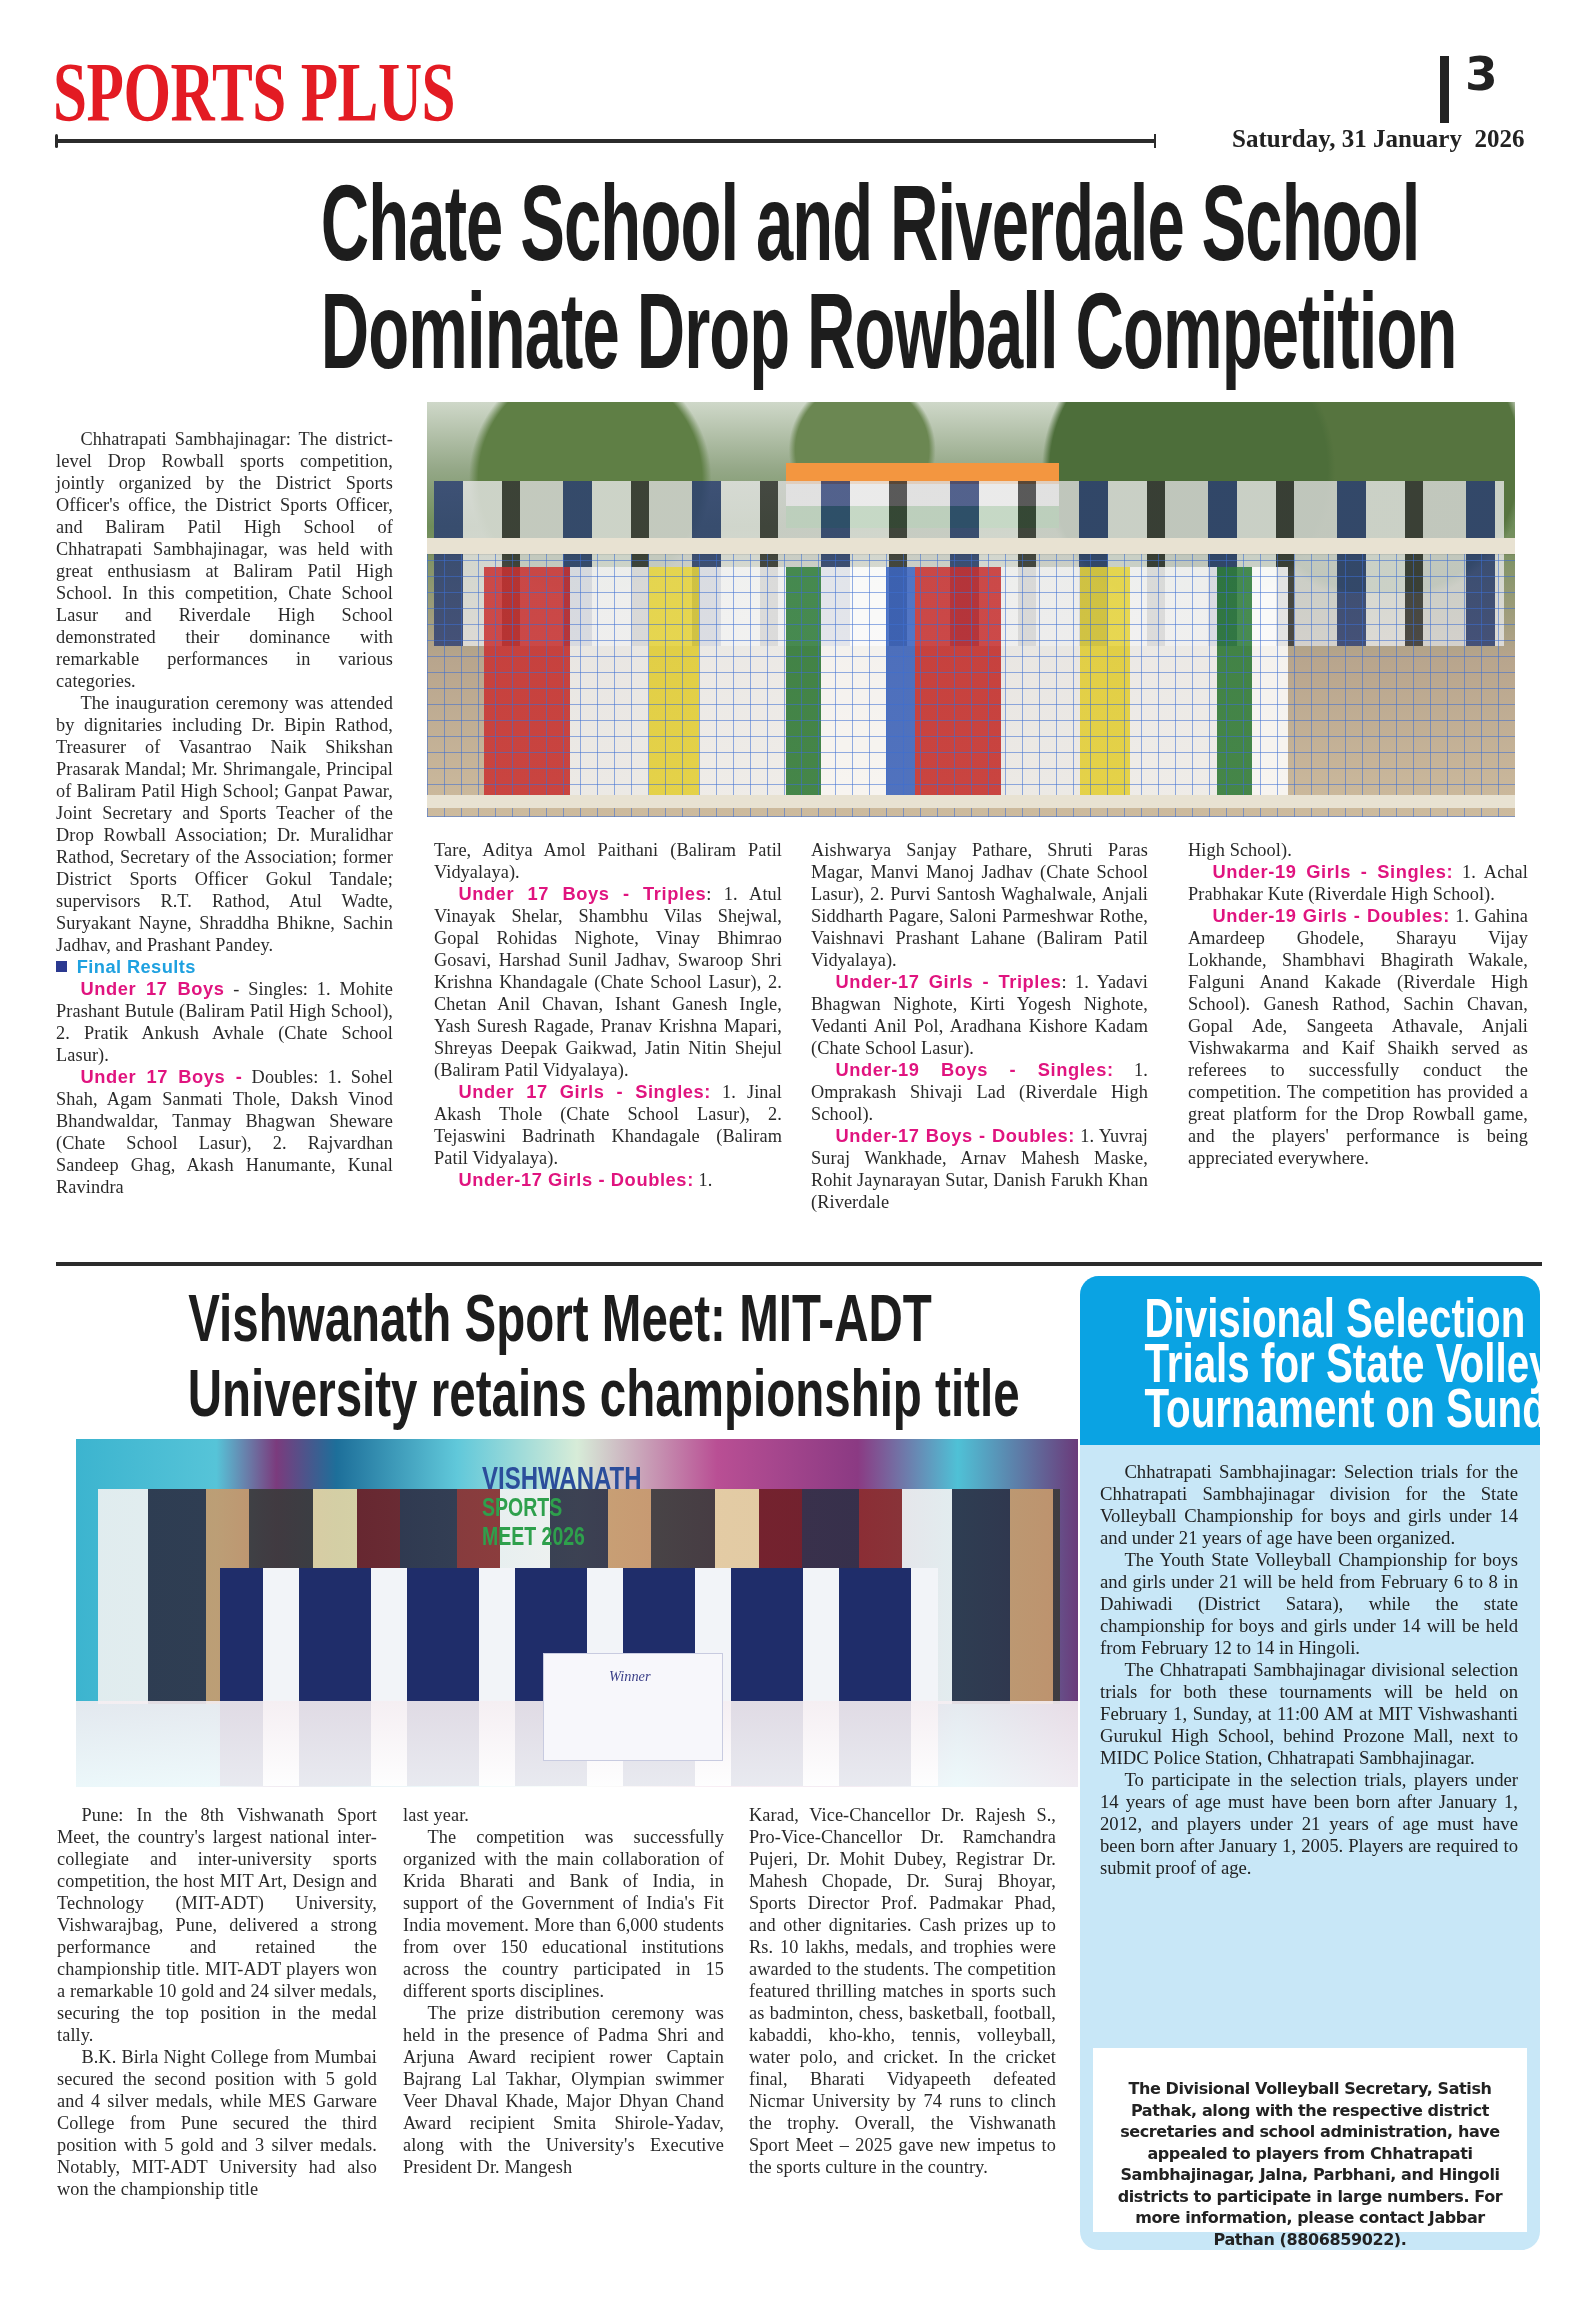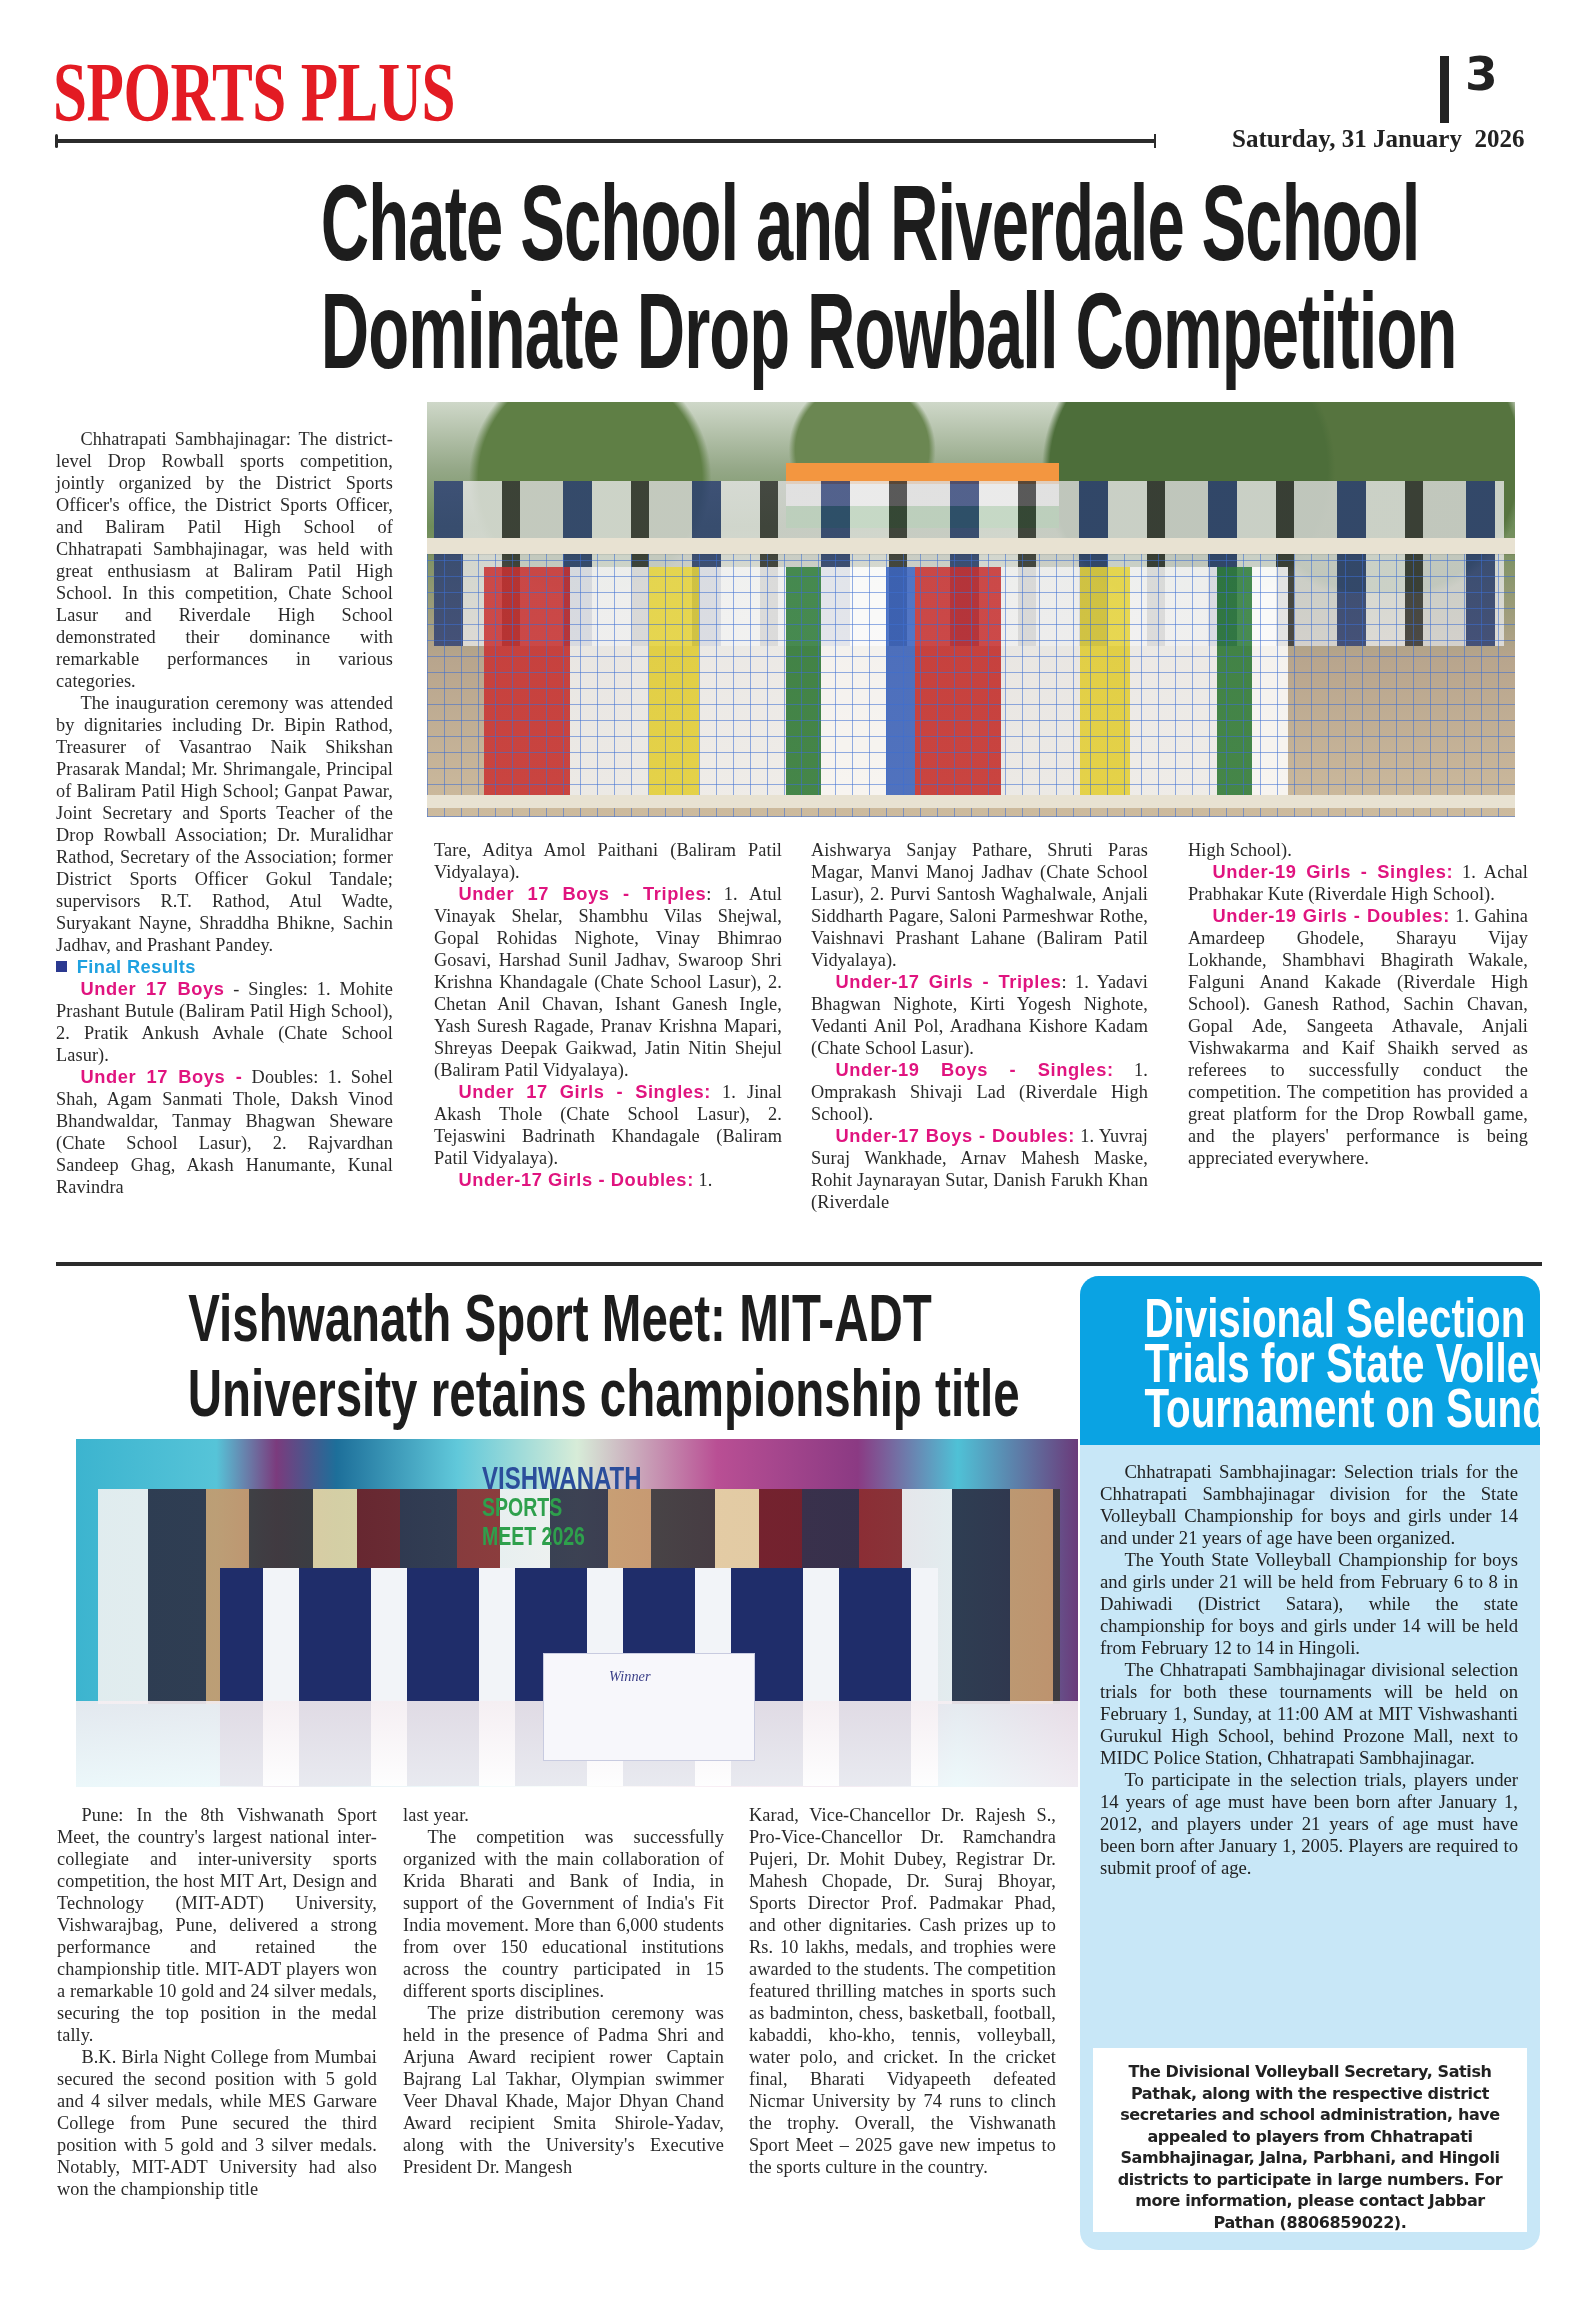--- a/index.html
+++ b/index.html
@@ -91,39 +91,39 @@
     left: 76px; top: 1439px; width: 1002px; height: 348px;
     background: linear-gradient(90deg, #3cb4cf 0%, #56c4d8 14%, #7b3b7d 20%, #1d6f9a 26%, #60c8da 38%, #d7ecd8 50%, #b94f94 64%, #8b3a83 78%, #4fc1d6 88%, #6b3a7a 100%);
   }
   .photo-vishwanath .banner-text { position: absolute; left: 406px; top: 25px; font-family: "Liberation Sans", sans-serif; font-weight: bold; color: #2b4d9b; font-size: 32px; line-height: 29px; transform: scaleX(0.75); transform-origin: left top; }
   .photo-vishwanath .banner-text .sub { color: #2ea04c; font-size: 26px; }
   .photo-vishwanath .dignitaries { position: absolute; left: 21.5px; top: 50px; width: 962px; height: 215px;
     background: repeating-linear-gradient(90deg, #f2f2f2 0 50px, #2b2f44 50px 108px, #c79a6b 108px 151px, #3a3a3a 151px 215px, #e8d9a6 215px 259px, #6e1e24 259px 302px, #2e2f45 302px 359px, #8b2c2c 359px 402px); opacity: 0.9; }
   .photo-vishwanath .students { position: absolute; left: 144px; top: 129px; width: 718px; height: 218px;
     background: repeating-linear-gradient(90deg, #1f2d6a 0 43px, #f2f4f8 43px 79px, #1f2d6a 79px 108px); }
   .photo-vishwanath .stage { position: absolute; left: 0; bottom: 0; width: 100%; height: 86px; background: linear-gradient(180deg, #f5eef2 0, #ffffff 100%); opacity: 0.9; }
-  .photo-vishwanath .cheque { position: absolute; left: 467px; top: 214px; width: 212px; height: 108px; background: #f7f7fb; border: 1.4px solid #c8cbe0; }
+  .photo-vishwanath .cheque { position: absolute; left: 467px; top: 214px; width: 180px; height: 108px; background: #f7f7fb; border: 1.4px solid #c8cbe0; }
   .photo-vishwanath .cheque span { position: absolute; left: 65px; top: 14.4px; font-family: "Liberation Serif", serif; font-style: italic; color: #3a3f88; font-size: 14.4px; }
 
   
   .divider { position: absolute; height: 3.6px; background: #2b2b2b; }
   .divider-main { left: 56px; top: 1262px; width: 1486px; }
 
   
   .sidebox { position: absolute; left: 1080px; top: 1276px; width: 460px; height: 974px;
     background: #c8e7f7; border-radius: 18.7px; overflow: hidden; }
   .sidebox-head { position: absolute; left: 0; top: 0; width: 100%; height: 169px; background: #0aa3e3; }
   .sidebox-title { position: absolute; left: 0; top: 18.7px; width: 100%; text-align: center;
     font-family: "Liberation Sans", sans-serif; font-weight: bold; color: #fff; font-size: 56px; line-height: 45px; }
   .sidebox-title .line { display: block; transform: scaleX(0.72); transform-origin: center top; white-space: nowrap; }
   .sidebox-body { position: absolute; left: 20px; top: 185px; width: 418px; font-size: 18.7px; line-height: 22px; color: #222; font-family: "Liberation Serif", serif; text-align: justify; }
   .sidebox-body p { text-indent: 24.4px; }
   .sidebox-note { position: absolute; left: 13px; top: 772px; width: 434px; height: 184px; background: #ffffff;
     font-family: "DejaVu Sans", sans-serif; font-weight: bold; font-size: 16px; line-height: 21.5px; text-align: center;
-    padding: 13px 13px 0 13px; color: #222; letter-spacing: -0.4px; }
+    padding: 30px 13px 0 13px; color: #222; letter-spacing: -0.4px; }
 </style>
 </head>
 <body>
 
 <div class="masthead-title">SPORTS PLUS</div>
 <div class="masthead-rule"></div>
 <div class="page-bar"></div>
 <div class="page-number">3</div>
 <div class="issue-date">Saturday, 31 January  2026</div>
 

